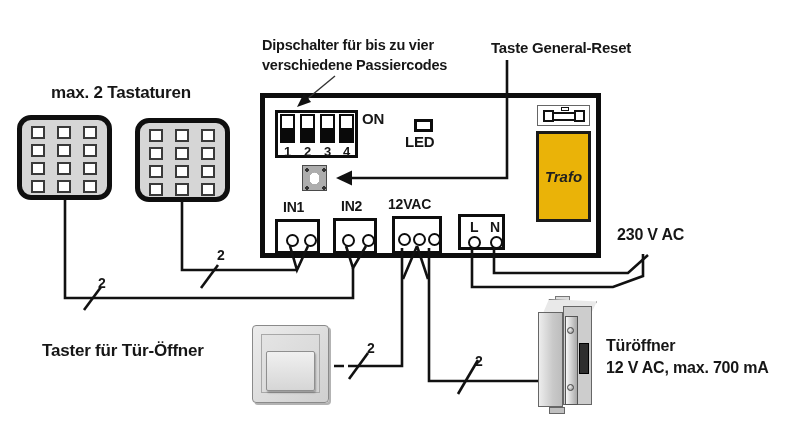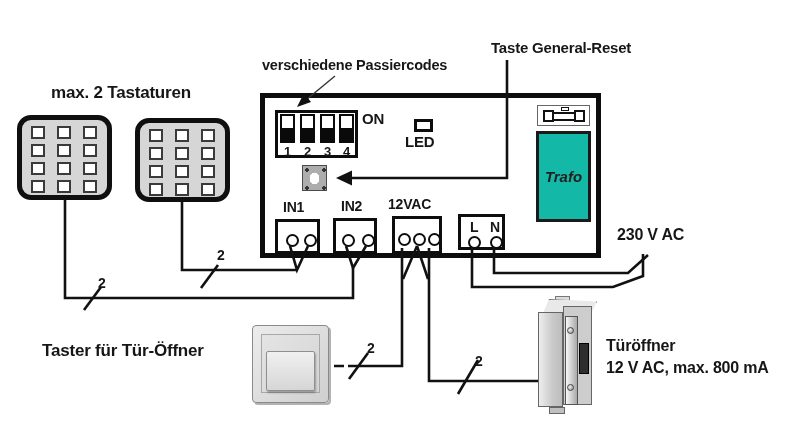--- a/index.html
+++ b/index.html
@@ -38,21 +38,21 @@
               #adadad;}
 
   .fuse{position:absolute;left:537px;top:105px;width:53px;height:21px;box-sizing:border-box;
         background:#fff;border:1px solid #666;}
   .fuse-body{position:absolute;left:8px;top:6px;width:36px;height:9px;box-sizing:border-box;
              border-top:2px solid #111;border-bottom:2px solid #111;}
   .fuse-cap{position:absolute;top:4px;width:11px;height:12px;box-sizing:border-box;background:#fff;border:2px solid #111;}
   .fuse-notch{position:absolute;left:23px;top:1px;width:8px;height:4px;box-sizing:border-box;background:#fff;border:1px solid #111;}
 
   .trafo{position:absolute;left:536px;top:131px;width:55px;height:91px;box-sizing:border-box;
-         background:#14b8a6;border:3px solid #1a1a1a;display:flex;align-items:center;justify-content:center;}
+         background:#eab308;border:3px solid #1a1a1a;display:flex;align-items:center;justify-content:center;}
   .trafo span{font-weight:bold;font-style:italic;font-size:15px;color:#1f1f1f;}
 
   .tblock{position:absolute;box-sizing:border-box;background:#fff;border:3px solid #0d0d0d;}
   .tc{position:absolute;width:13px;height:13px;box-sizing:border-box;border-radius:50%;
       background:#fff;border:2.5px solid #0d0d0d;}
   .lnl{position:absolute;top:2px;font-weight:bold;font-size:14px;}
 
   
   .wallswitch{position:absolute;left:252px;top:325px;width:77px;height:78px;box-sizing:border-box;
               background:linear-gradient(135deg,#ececec,#cfcfcf);border:1px solid #8a8a8a;border-radius:4px;
@@ -112,20 +112,21 @@
       <div class="key"></div>
       <div class="key"></div>
       <div class="key"></div>
       <div class="key"></div>
       <div class="key"></div>
       <div class="key"></div>
       <div class="key"></div>
       <div class="key"></div>
     </div>
 
+  <div class="lbl t145" style="left:262px;top:38px">Dipschalter für bis zu vier</div>
   <div class="lbl t145" style="left:262px;top:58px">verschiedene Passiercodes</div>
   <div class="lbl t15" style="left:491px;top:40px">Taste General-Reset</div>
 
   <div class="dipblock">
     <div class="dipsw" style="left:2px">
         <div class="slider"></div>
       </div>
     <div class="dipsw" style="left:22px">
         <div class="slider"></div>
       </div>
@@ -177,21 +178,21 @@
     <span class="lnl" style="left:9px">L</span>
     <span class="lnl" style="left:29px">N</span>
     <div class="tc" style="left:7px;top:19px"></div>
     <div class="tc" style="left:29px;top:19px"></div>
   </div>
 
   <div class="lbl t16" style="left:617px;top:226px">230 V AC</div>
 
   <div class="lbl t17" style="left:42px;top:342px">Taster für Tür-Öffner</div>
   <div class="lbl t16" style="left:606px;top:337px">Türöffner</div>
-  <div class="lbl t16" style="left:606px;top:359px">12 V AC, max. 800 mA</div>
+  <div class="lbl t16" style="left:606px;top:359px">12 V AC, max. 700 mA</div>
 
   <div class="wallswitch">
     <div class="ws-frame"></div>
     <div class="ws-btn"></div>
   </div>
 
   <div class="opener">
     <div class="op-tab"></div>
     <div class="op-top"></div>
     <div class="op-left"></div>

